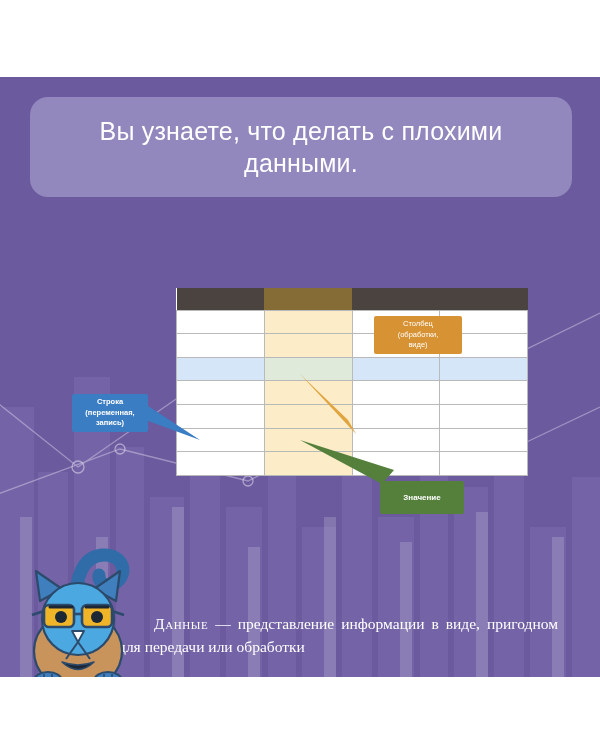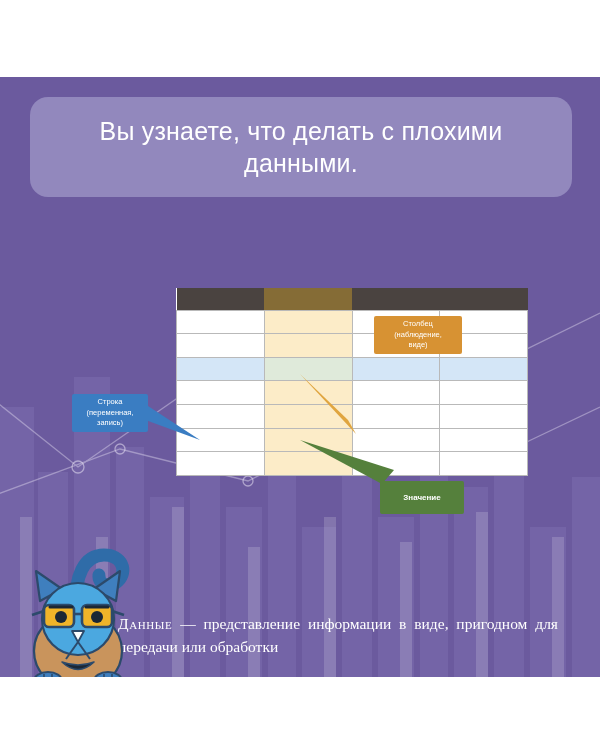--- a/index.html
+++ b/index.html
@@ -80,20 +80,21 @@
     border-radius: 2px;
     z-index: 4;
     margin-left: 36px;
   }
   #callout-row {
     left: 72px; top: 317px;
     width: 76px; height: 38px;
     background: #3a7dc2;
     border-radius: 2px;
     z-index: 4;
+    font-weight: bold;
   }
   #callout-val {
     left: 380px; top: 404px;
     width: 84px; height: 33px;
     background: #55803c;
     border-radius: 2px;
     z-index: 4;
     font-size: 8px;
     font-weight: bold;
   }
@@ -112,20 +113,21 @@
     color: #ffffff;
     font-family: "Liberation Serif", serif;
     font-size: 15.5px;
     line-height: 1.46;
     text-align: justify;
     z-index: 5;
   }
   #caption .lead {
     font-variant: small-caps;
     letter-spacing: .6px;
+    margin-left: 36px;
   }
 
   
   #cat { position: absolute; left: 14px; top: 470px; width: 130px; height: 150px; z-index: 6; }
 </style>
 </head>
 <body>
 
 <div id="stage">
 
@@ -280,21 +282,21 @@
       <path d="M348 268 L356 282 L300 222 Z" fill="#e0a53f"></path>
 
       <path d="M140 266 L148 254 L200 288 Z" fill="#3a7dc2"></path>
 
       <path d="M382 332 L394 318 L300 288 Z" fill="#55803c"></path>
     </svg>
 
     <div class="callout" id="callout-col">
       <div>
         <div>Столбец</div>
-        <div>(наблюдение,</div>
+        <div>(обработки,</div>
         <div>виде)</div>
       </div>
     </div>
 
     <div class="callout" id="callout-row">
       <div>
         <div>Строка</div>
         <div>(переменная,</div>
         <div>запись)</div>
       </div>

